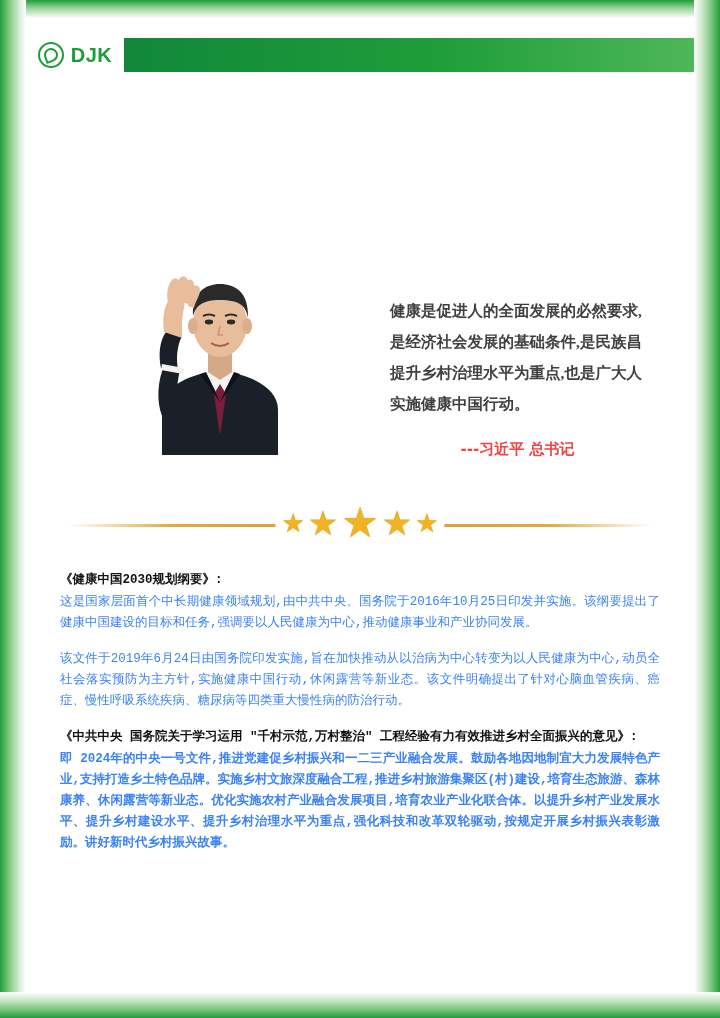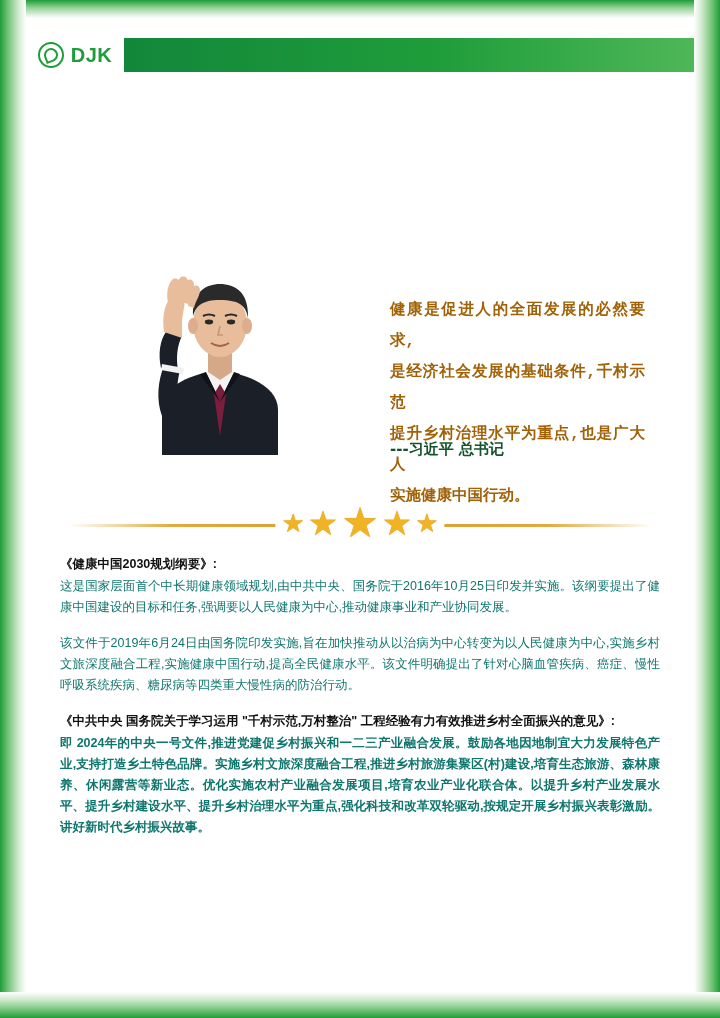--- a/index.html
+++ b/index.html
@@ -115,39 +115,39 @@
     height: 215px;
   }
   .portrait svg {
     display: block;
   }
   .quote {
     position: absolute;
     left: 330px;
     top: 185px;
     width: 255px;
-    color: #a16207;
+    color: #404040;
     font-size: 15.5px;
     line-height: 31px;
-    font-family: Liberation Mono, monospace;
+    font-family: Liberation Serif, serif;
     font-weight: bold;
     text-align: justify;
   }
   .quote .em {
     font-weight: bold;
   }
   .attrib {
     position: absolute;
     left: 330px;
     top: 330px;
     width: 255px;
-    text-align: left;
+    text-align: center;
     font-size: 15px;
     font-weight: bold;
-    color: #14532d;
+    color: #ef4444;
     font-family: "DejaVu Sans", sans-serif;
   }
 
   
   .divider {
     position: relative;
     height: 46px;
     margin-top: 2px;
   }
   .divider .line {
@@ -173,38 +173,38 @@
     color: #f0b323;
     line-height: 1;
     text-shadow: 0 0 1px #c9881a;
   }
   .star.s1 { font-size: 26px; }
   .star.s2 { font-size: 34px; }
   .star.s3 { font-size: 42px; }
 
   
   .blocks {
-    margin-top: 6px;
+    margin-top: 22px;
     color: #111111;
-    font-family: Liberation Sans, sans-serif;
+    font-family: Liberation Mono, monospace;
   }
   .block {
     margin-bottom: 15px;
   }
   .block .title {
     font-size: 12.5px;
     font-weight: bold;
     line-height: 21px;
     color: #111111;
     margin-bottom: 1px;
   }
   .block .body {
     font-size: 12.5px;
     line-height: 21px;
-    color: #0f766e;
+    color: #3b82f6;
     text-align: justify;
   }
   .block.last .title, .block.last .body {
     font-weight: bold;
   }
 </style>
 </head>
 <body>
 
 <div class="page">
@@ -264,21 +264,21 @@
           <path d="M47 60 C46 52 48 42 52 38 C55 35 60 37 60 42 C60 48 55 56 54 62 Z" fill="#e7bd9c"></path>
           <path d="M54 62 C53 54 55 45 59 41 C62 38 66 40 66 45 C66 51 61 58 60 64 Z" fill="#e7bd9c"></path>
           <path d="M60 66 C60 58 62 50 65 47 C68 44 72 46 72 50 C72 56 67 62 66 68 Z" fill="#e7bd9c"></path>
 
           <path d="M34 124 L56 128 L55 134 L33 130 Z" fill="#f2f2f2"></path>
         </svg>
       </div>
 
       <div class="quote">
         <span>健康是促进人的全面发展的</span><span class="em">必然要求,</span><br>
-        <span>是经济社会发展的基础条件,千村示范</span><br>
+        <span>是经济社会发展的基础条件,是民族昌</span><br>
         <span>提升乡村治理水平为重点,也是广大人</span><br>
         <span>实施健康中国行动。</span>
       </div>
 
       <div class="attrib">---习近平 总书记</div>
     </div>
 
     <div class="divider">
       <div class="line"></div>
       <div class="stars">
@@ -291,21 +291,21 @@
     </div>
 
     <div class="blocks">
 
       <div class="block">
         <div class="title">《健康中国2030规划纲要》:</div>
         <div class="body">这是国家层面首个中长期健康领域规划,由中共中央、国务院于2016年10月25日印发并实施。该纲要提出了健康中国建设的目标和任务,强调要以人民健康为中心,推动健康事业和产业协同发展。</div>
       </div>
 
       <div class="block">
-        <div class="body">该文件于2019年6月24日由国务院印发实施,旨在加快推动从以治病为中心转变为以人民健康为中心,实施乡村文旅深度融合工程,实施健康中国行动,提高全民健康水平。该文件明确提出了针对心脑血管疾病、癌症、慢性呼吸系统疾病、糖尿病等四类重大慢性病的防治行动。</div>
+        <div class="body">该文件于2019年6月24日由国务院印发实施,旨在加快推动从以治病为中心转变为以人民健康为中心,动员全社会落实预防为主方针,实施健康中国行动,休闲露营等新业态。该文件明确提出了针对心脑血管疾病、癌症、慢性呼吸系统疾病、糖尿病等四类重大慢性病的防治行动。</div>
       </div>
 
       <div class="block last">
         <div class="title">《中共中央 国务院关于学习运用 "千村示范,万村整治" 工程经验有力有效推进乡村全面振兴的意见》:</div>
         <div class="body">即 2024年的中央一号文件,推进党建促乡村振兴和一二三产业融合发展。鼓励各地因地制宜大力发展特色产业,支持打造乡土特色品牌。实施乡村文旅深度融合工程,推进乡村旅游集聚区(村)建设,培育生态旅游、森林康养、休闲露营等新业态。优化实施农村产业融合发展项目,培育农业产业化联合体。以提升乡村产业发展水平、提升乡村建设水平、提升乡村治理水平为重点,强化科技和改革双轮驱动,按规定开展乡村振兴表彰激励。讲好新时代乡村振兴故事。</div>
       </div>
 
     </div>
   </div>
 </div>

